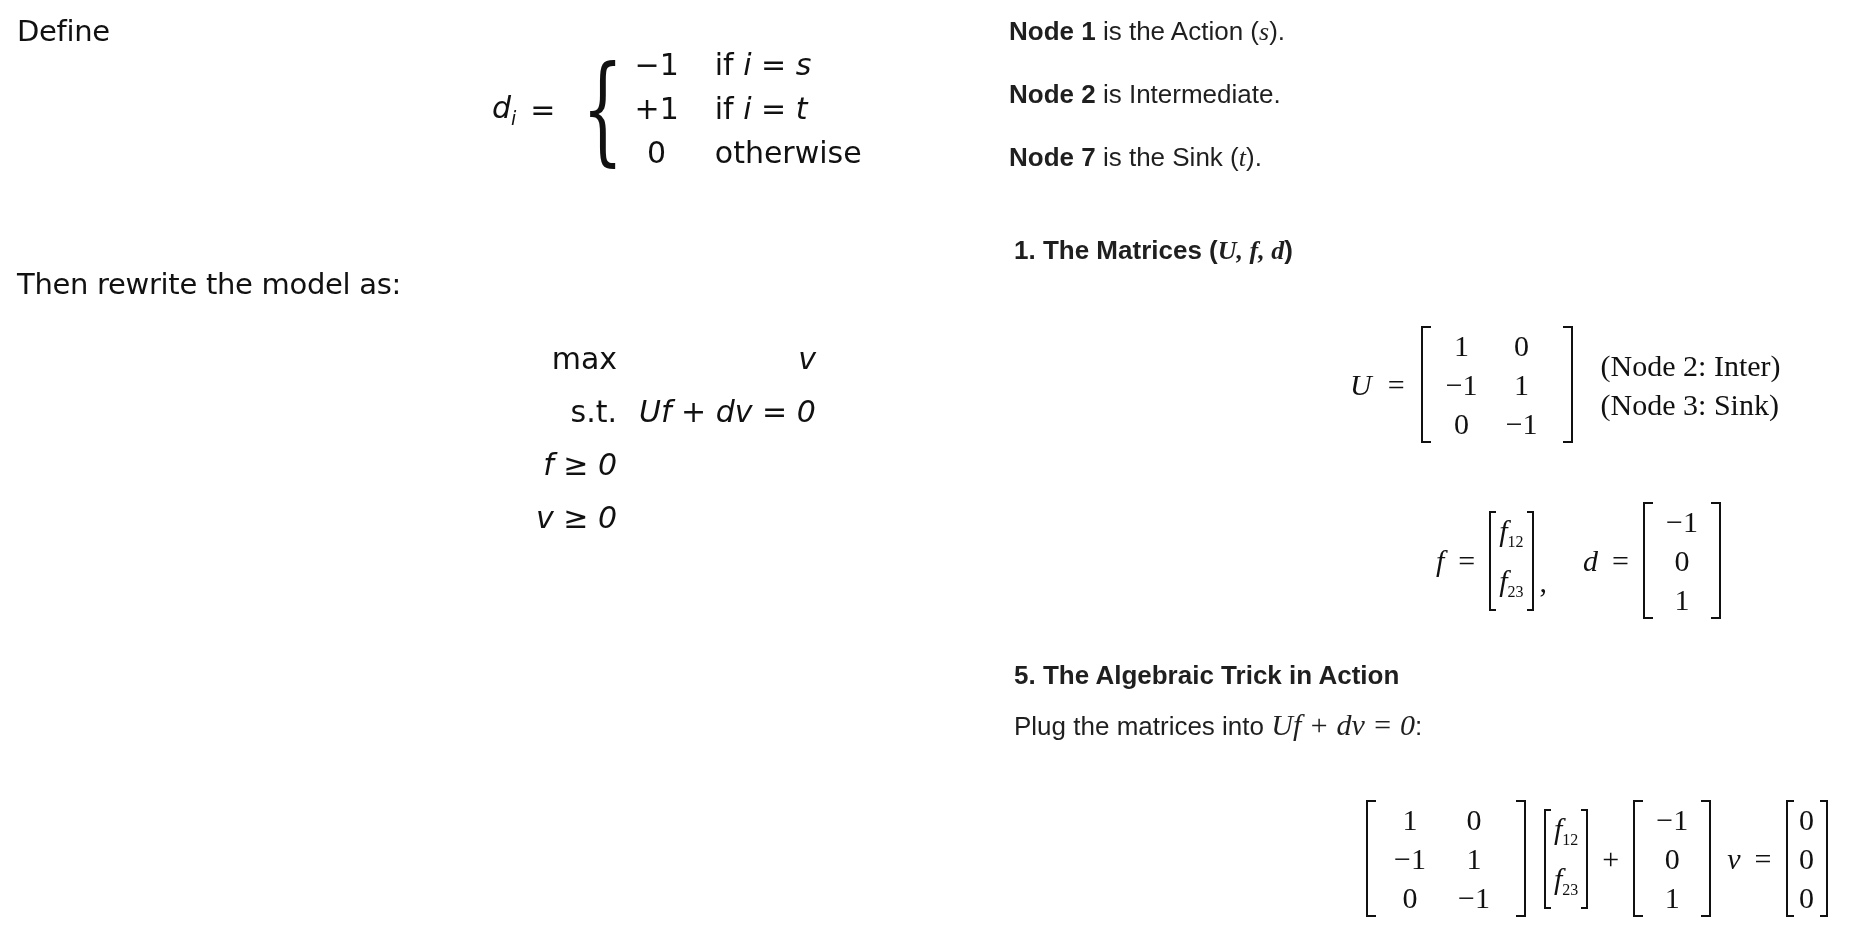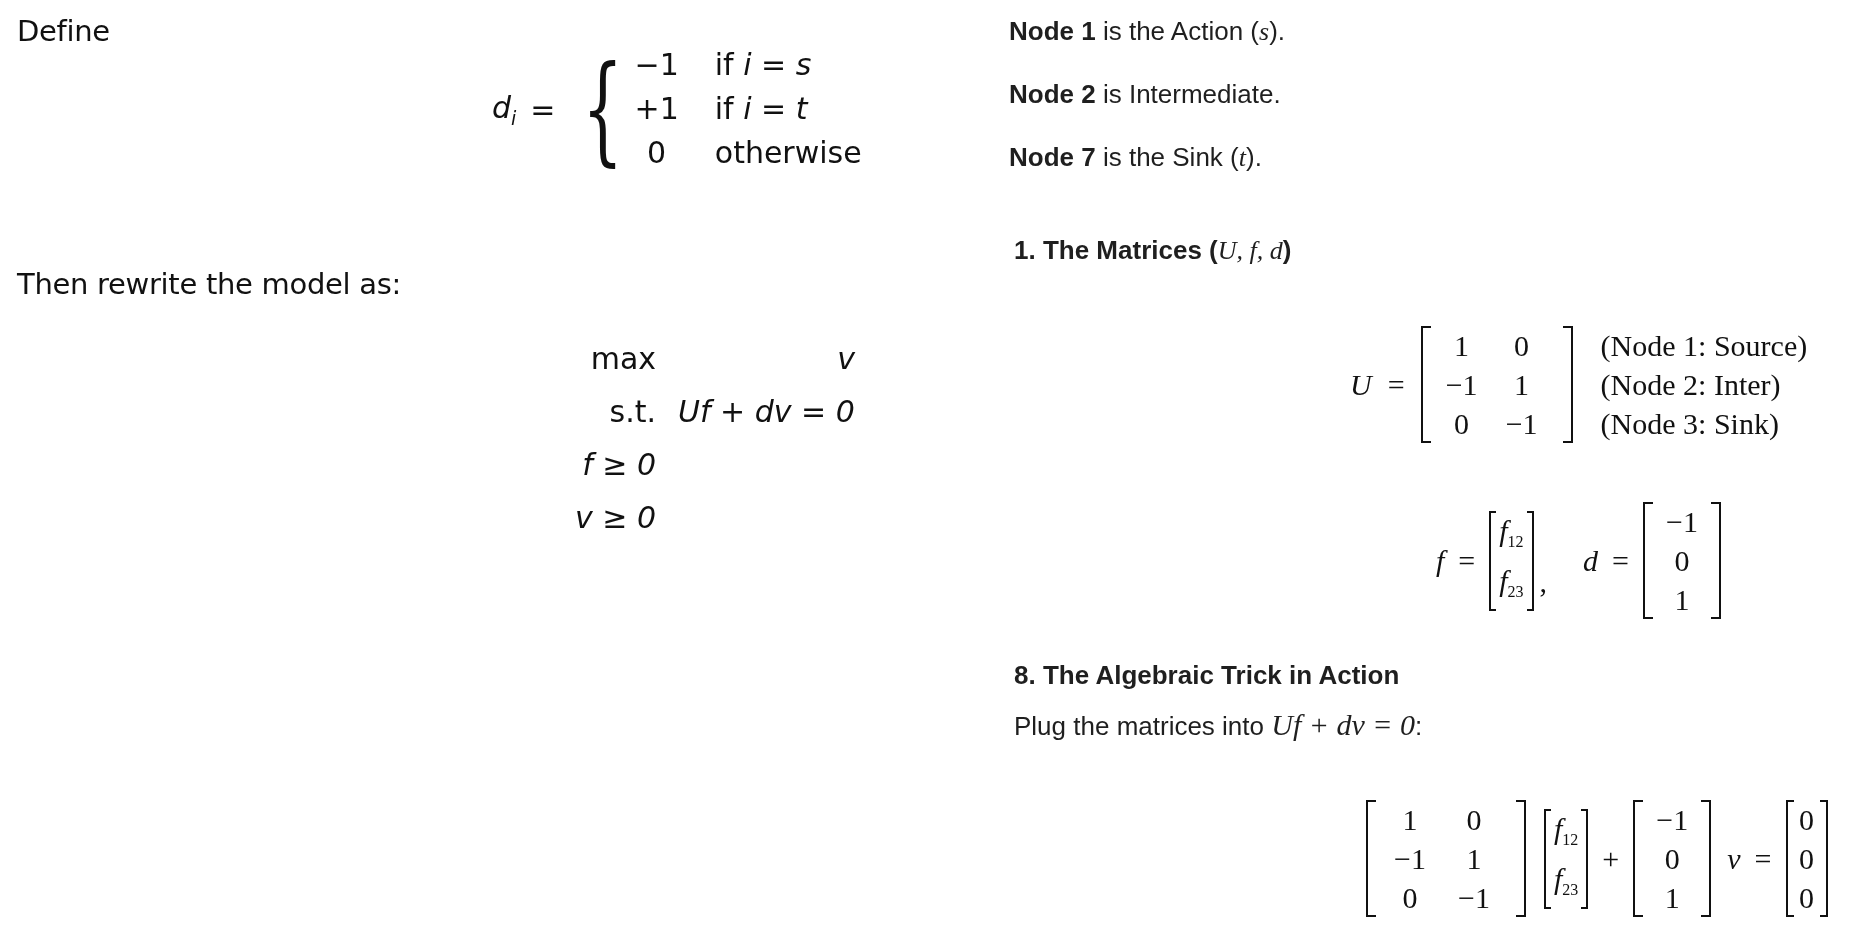--- a/index.html
+++ b/index.html
@@ -53,21 +53,21 @@
     <span><span>if</span> <span class="it">i = s</span></span>
     <span class="v">+1</span>
     <span><span>if</span> <span class="it">i = t</span></span>
     <span class="v">0</span>
     <span>otherwise</span>
   </div>
 </div>
 
 <div class="abs left-text" style="left:17px; top:267px;">Then rewrite the model as:</div>
 
-<div class="abs lp math-s" style="left:536px; top:332px;margin-left:39px;">
+<div class="abs lp math-s" style="left:536px; top:332px;">
   <div class="lab">max</div>
   <div class="it">v</div>
   <div class="lab">s.t.</div>
   <div class="it">Uf + dv = 0</div>
   <div></div>
   <div></div>
   <div class="it">f ≥ 0</div>
   <div></div>
   <div class="it">v ≥ 0</div>
 </div>
@@ -76,40 +76,39 @@
   <span class="b">Node 1</span><span> is the Action (</span><span class="mserif">s</span><span>).</span>
 </div>
 <div class="abs right-text" style="left:1009px; top:79px;">
   <span class="b">Node 2</span><span> is Intermediate.</span>
 </div>
 <div class="abs right-text" style="left:1009px; top:142px;">
   <span class="b">Node 7</span><span> is the Sink (</span><span class="mserif">t</span><span>).</span>
 </div>
 
 <div class="abs heading" style="left:1014px; top:235px;">
-  <span>1. The Matrices (</span><span class="mserif" style="font-weight:normal;">U, f, d</span><span>)</span>
+  <span>1. The Matrices (</span><span class="mserif" style="font-weight:bold;">U, f, d</span><span>)</span>
 </div>
 
 <div class="abs eqrow" style="left:1350px; top:326px;">
   <span class="it">U</span>
   <span style="margin:0 16px;">=</span>
   <span class="mx">
     <span class="bl"></span>
     <span class="mx-body" style="grid-template-columns:50px 70px;">
       <span>1</span>
         <span>0</span>
       <span>−1</span>
         <span>1</span>
       <span>0</span>
         <span>−1</span>
     </span>
     <span class="br"></span>
   </span>
   <span class="notes">
-    <div>(Node 1: Source)</div>
     <div>(Node 2: Inter)</div>
     <div>(Node 3: Sink)</div>
   </span>
 </div>
 
 <div class="abs eqrow" style="left:1436px; top:502px;">
   <span class="it">f</span>
   <span style="margin:0 14px;">=</span>
   <span class="mx">
     <span class="bl" style="width:5px;"></span>
@@ -126,21 +125,21 @@
     <span class="bl"></span>
     <span class="mx-body" style="grid-template-columns:46px;">
       <span>−1</span>
       <span>0</span>
       <span>1</span>
     </span>
     <span class="br"></span>
   </span>
 </div>
 
-<div class="abs heading" style="left:1014px; top:660px;">8. The Algebraic Trick in Action</div>
+<div class="abs heading" style="left:1014px; top:660px;">5. The Algebraic Trick in Action</div>
 
 <div class="abs right-text" style="left:1014px; top:708px;">
   <span>Plug the matrices into </span><span class="mserif" style="font-size:30px;">Uf + dv = 0</span><span>:</span>
 </div>
 
 <div class="abs eqrow" style="left:1366px; top:800px;">
   <span class="mx">
     <span class="bl"></span>
     <span class="mx-body" style="grid-template-columns:56px 72px;">
       <span>1</span>

